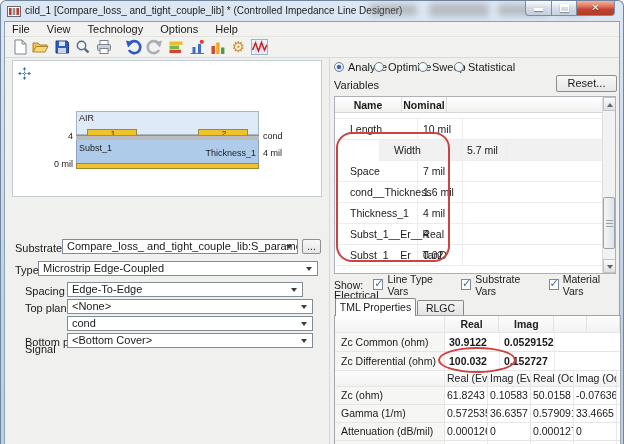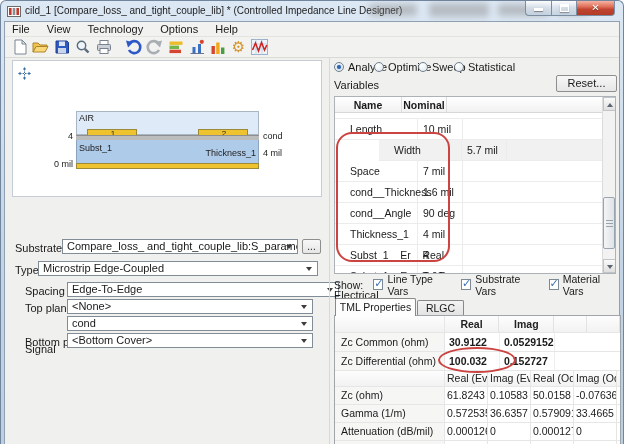--- a/index.html
+++ b/index.html
@@ -263,21 +263,21 @@
       </div>
 
       <span class="formlab" style="left:10px;top:184px;">Substrate</span>
       <div class="combo" style="left:57px;top:181px;width:236px;"><span>Compare_loss_ and_tight_couple_lib:S_parameter</span></div>
       <div class="mini-btn" style="left:297px;top:181px;width:19px;height:15px;line-height:13px;">...</div>
 
       <span class="formlab" style="left:10px;top:206px;">Type</span>
       <div class="combo" style="left:33px;top:203px;width:280px;"><span>Microstrip Edge-Coupled</span></div>
 
       <span class="formlab" style="left:20px;top:227px;">Spacing Type</span>
-      <div class="combo" style="left:62px;top:224px;width:272px;"><span>Edge-To-Edge</span></div>
+      <div class="combo" style="left:62px;top:224px;width:236px;"><span>Edge-To-Edge</span></div>
 
       <span class="formlab" style="left:20px;top:244px;">Top plane</span>
       <div class="combo" style="left:62px;top:241px;width:246px;"><span>&lt;None&gt;</span></div>
 
       <span class="formlab" style="left:20px;top:261px;margin-top:24px;">Signal</span>
       <div class="combo" style="left:62px;top:258px;width:246px;"><span>cond</span></div>
 
       <span class="formlab" style="left:20px;top:278px;">Bottom plane</span>
       <div class="combo" style="left:62px;top:275px;width:246px;"><span>&lt;Bottom Cover&gt;</span></div>
 
@@ -320,24 +320,20 @@
             </div>
           <div class="vrow">
               <span class="c1">Space</span>
               <span class="c2">7 mil</span>
             </div>
           <div class="vrow">
               <span class="c1">cond__Thickness</span>
               <span class="c2">1.6 mil</span>
             </div>
           <div class="vrow">
-              <span class="c1">cond__Angle</span>
-              <span class="c2">90 deg</span>
-            </div>
-          <div class="vrow">
               <span class="c1">Thickness_1</span>
               <span class="c2">4 mil</span>
             </div>
           <div class="vrow">
               <span class="c1">Subst_1__Er__Real</span>
               <span class="c2">4</span>
             </div>
           <div class="vrow">
               <span class="c1">Subst_1__Er__TanD</span>
               <span class="c2">0.02</span>

